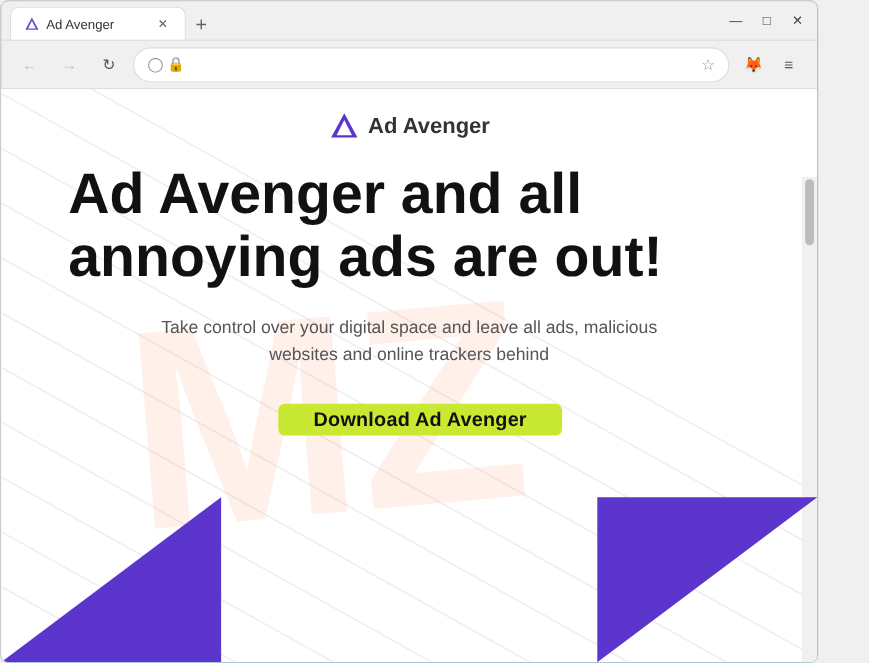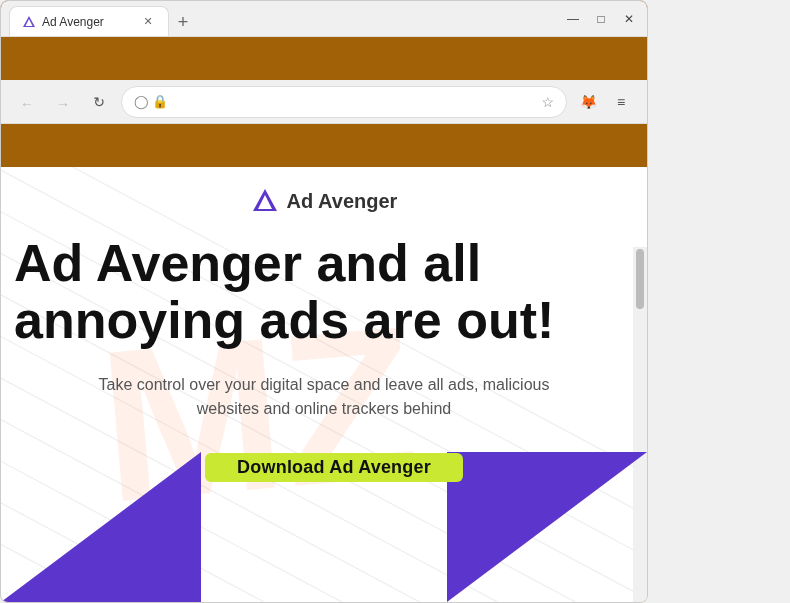--- a/index.html
+++ b/index.html
@@ -7,29 +7,28 @@
     body {
       width: 790px;
       height: 603px;
       font-family: -apple-system, BlinkMacSystemFont, 'Segoe UI', sans-serif;
       background: #f0f0f0;
       overflow: hidden;
     }
 
     
     .browser-window {
-      width: 648px;
+      width: 744px;
       height: 603px;
-      background: #a16207;
+      background: #0ea5e9;
       border-radius: 8px;
       overflow: hidden;
       display: flex;
       flex-direction: column;
       border: 1px solid #ccc;
-      gap: 43px;
     }
 
     
     .title-bar {
       background: #f0f0f0;
       height: 36px;
       display: flex;
       align-items: center;
       padding: 0 8px;
       gap: 0;

